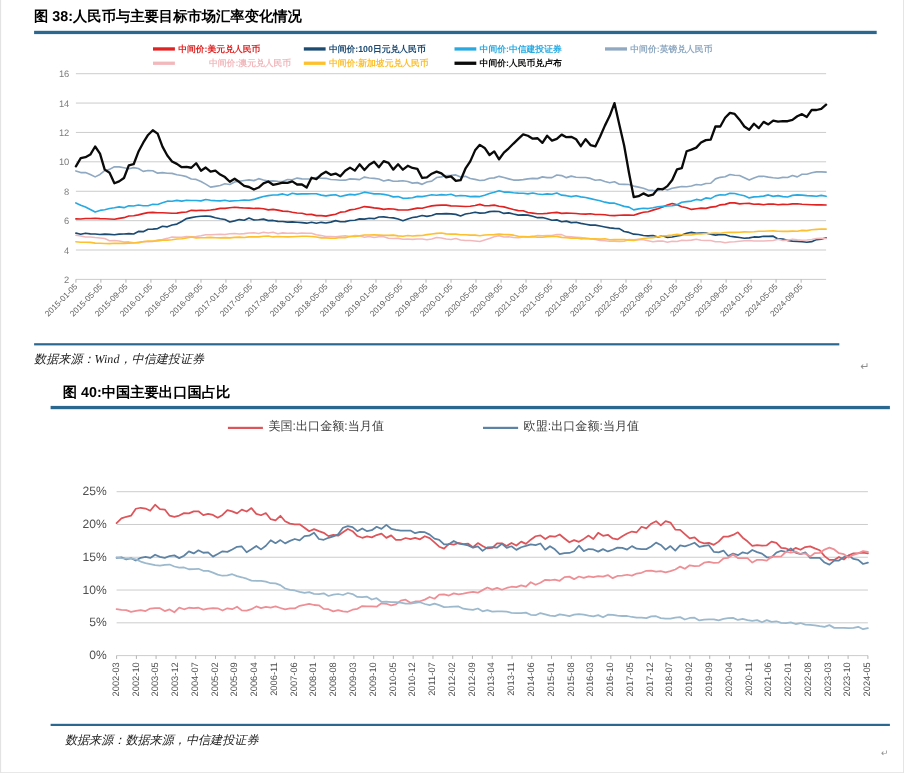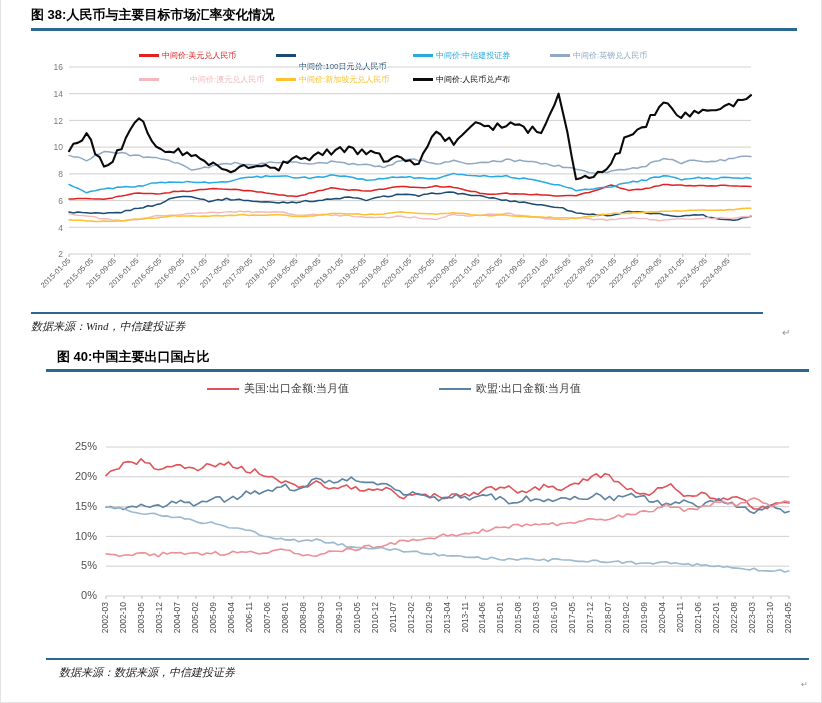--- a/index.html
+++ b/index.html
@@ -9,21 +9,21 @@
   .fig-title{position:absolute;font-size:13px;font-weight:bold;color:#000;white-space:nowrap;}
   .rule{position:absolute;height:2.5px;background:var(--rule,#2b6890);}
   .rule-thin{position:absolute;height:2px;background:var(--rule,#2b6890);}
   .source{position:absolute;font-family:"Liberation Serif",serif;font-style:italic;
           font-size:11px;color:#1a1a1a;white-space:nowrap;}
   .pmark{position:absolute;color:#8f8f8f;font-size:10px;}
   .legend{position:absolute;}
   .lg-row{display:flex;align-items:center;}
   .lg-item{display:flex;align-items:center;white-space:nowrap;overflow:hidden;}
   .lg-marker{flex:none;display:inline-block;}
-  #legend38 .lg-row{margin-bottom:2px;}
+  #legend38 .lg-row{margin-bottom:2px;font-weight:bold;}
   #legend38 .lg-item{width:137px;font-size:8px;line-height:11px;}
   #legend38 .lg-marker{width:20px;height:2.5px;margin-right:3px;}
   #legend40 .lg-row{margin-bottom:6px;}
   #legend40 .lg-item{width:232px;font-size:11px;line-height:15px;color:#3f3f3f;}
   #legend40 .lg-marker{width:32px;height:2px;margin-right:5px;}
   svg{position:absolute;left:0;}
 </style>
 </head>
 <body>
 
@@ -33,21 +33,21 @@
   <div class="rule" style="left:30px;top:28px;width:766px;"></div>
 
   <div id="legend38" class="legend" style="left:138px;top:39px;">
       <div class="lg-row">
         <div class="lg-item">
           <span class="lg-marker" style="background: rgb(224, 34, 34);"></span>
           <span style="color: rgb(224, 34, 34);">中间价:美元兑人民币</span>
         </div>
         <div class="lg-item">
           <span class="lg-marker" style="background: rgb(27, 74, 114);"></span>
-          <span style="color: rgb(27, 74, 114); margin-top: 22px;">中间价:100日元兑人民币</span>
+          <span style="color: rgb(27, 74, 114);">中间价:100日元兑人民币</span>
         </div>
         <div class="lg-item">
           <span class="lg-marker" style="background: rgb(39, 170, 225);"></span>
           <span style="color: rgb(39, 170, 225);">中间价:中信建投证券</span>
         </div>
         <div class="lg-item">
           <span class="lg-marker" style="background: rgb(143, 169, 194);"></span>
           <span style="color: rgb(143, 169, 194);">中间价:英镑兑人民币</span>
         </div>
       </div>

